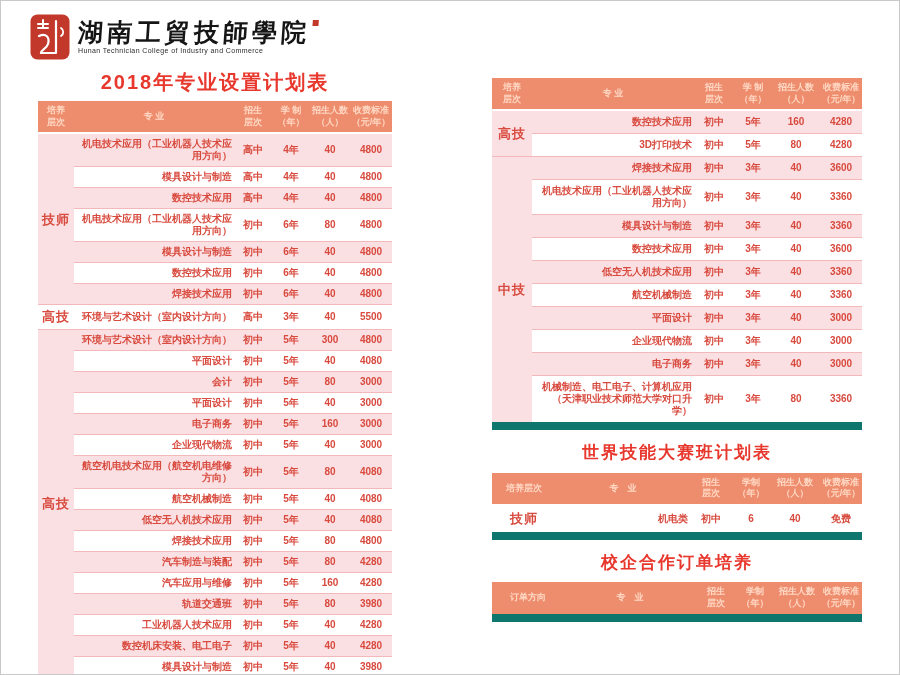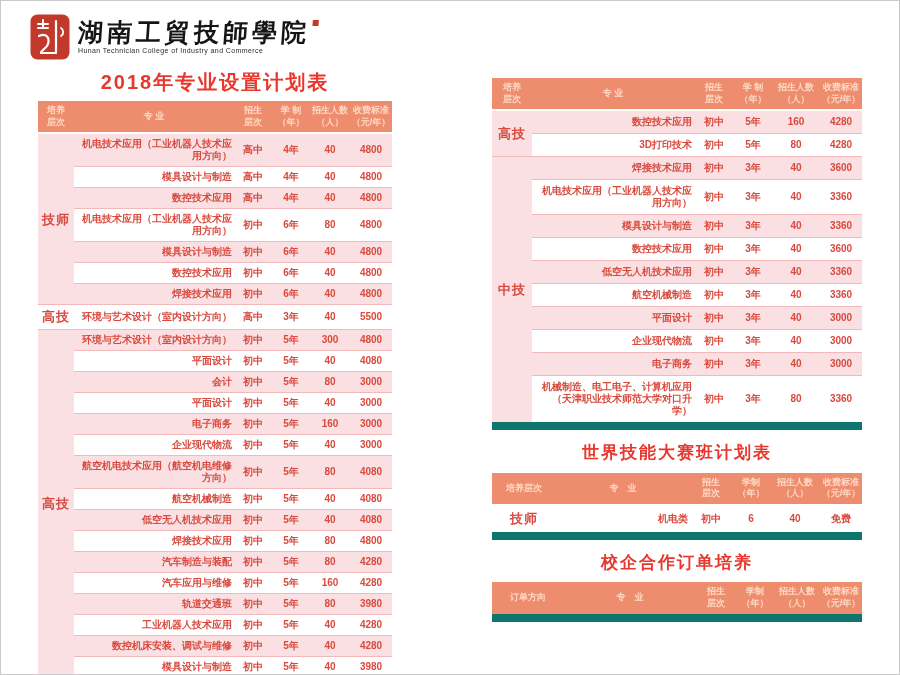--- a/index.html
+++ b/index.html
@@ -248,21 +248,21 @@
           <td class="num">3980</td>
         </tr>
         <tr>
           <td class="spec">工业机器人技术应用</td>
           <td class="num">初中</td>
           <td class="num">5年</td>
           <td class="num">40</td>
           <td class="num">4280</td>
         </tr>
         <tr class="pink">
-          <td class="spec">数控机床安装、调试与维修</td>
+          <td class="spec">数控机床安装、电工电子</td>
           <td class="num">初中</td>
           <td class="num">5年</td>
           <td class="num">40</td>
           <td class="num">4280</td>
         </tr>
         <tr>
           <td class="spec">模具设计与制造</td>
           <td class="num">初中</td>
           <td class="num">5年</td>
           <td class="num">40</td>

